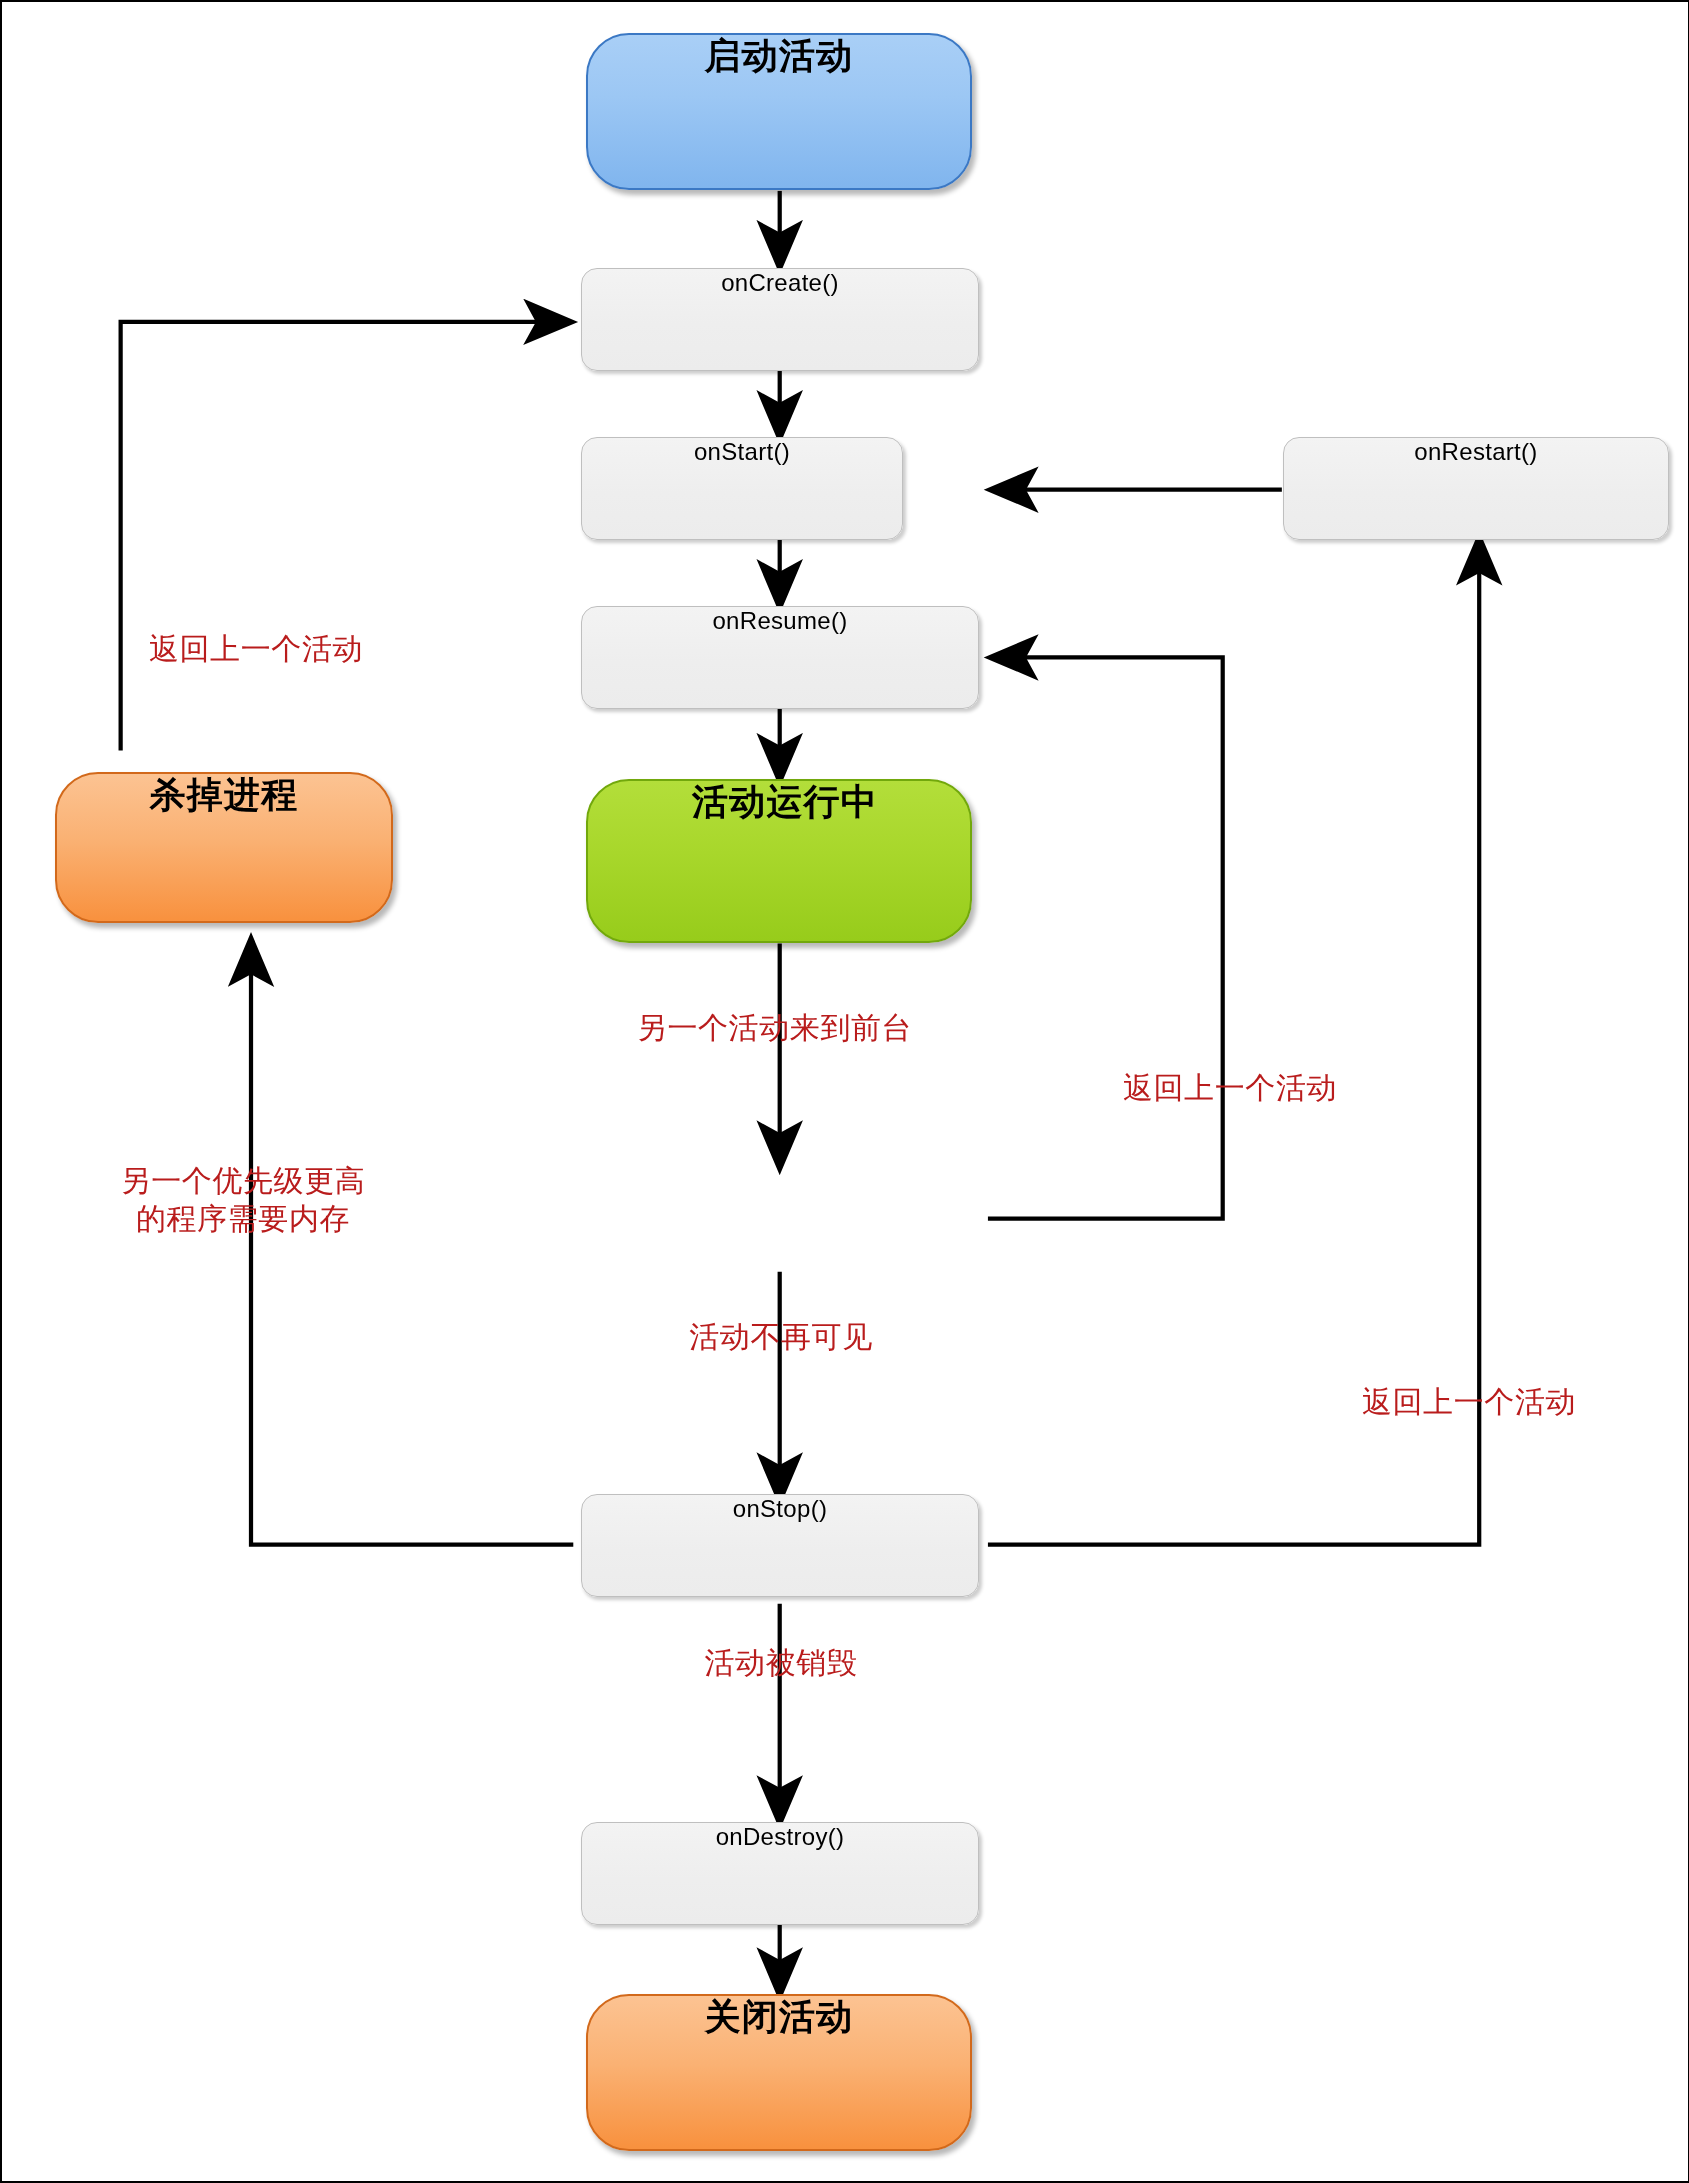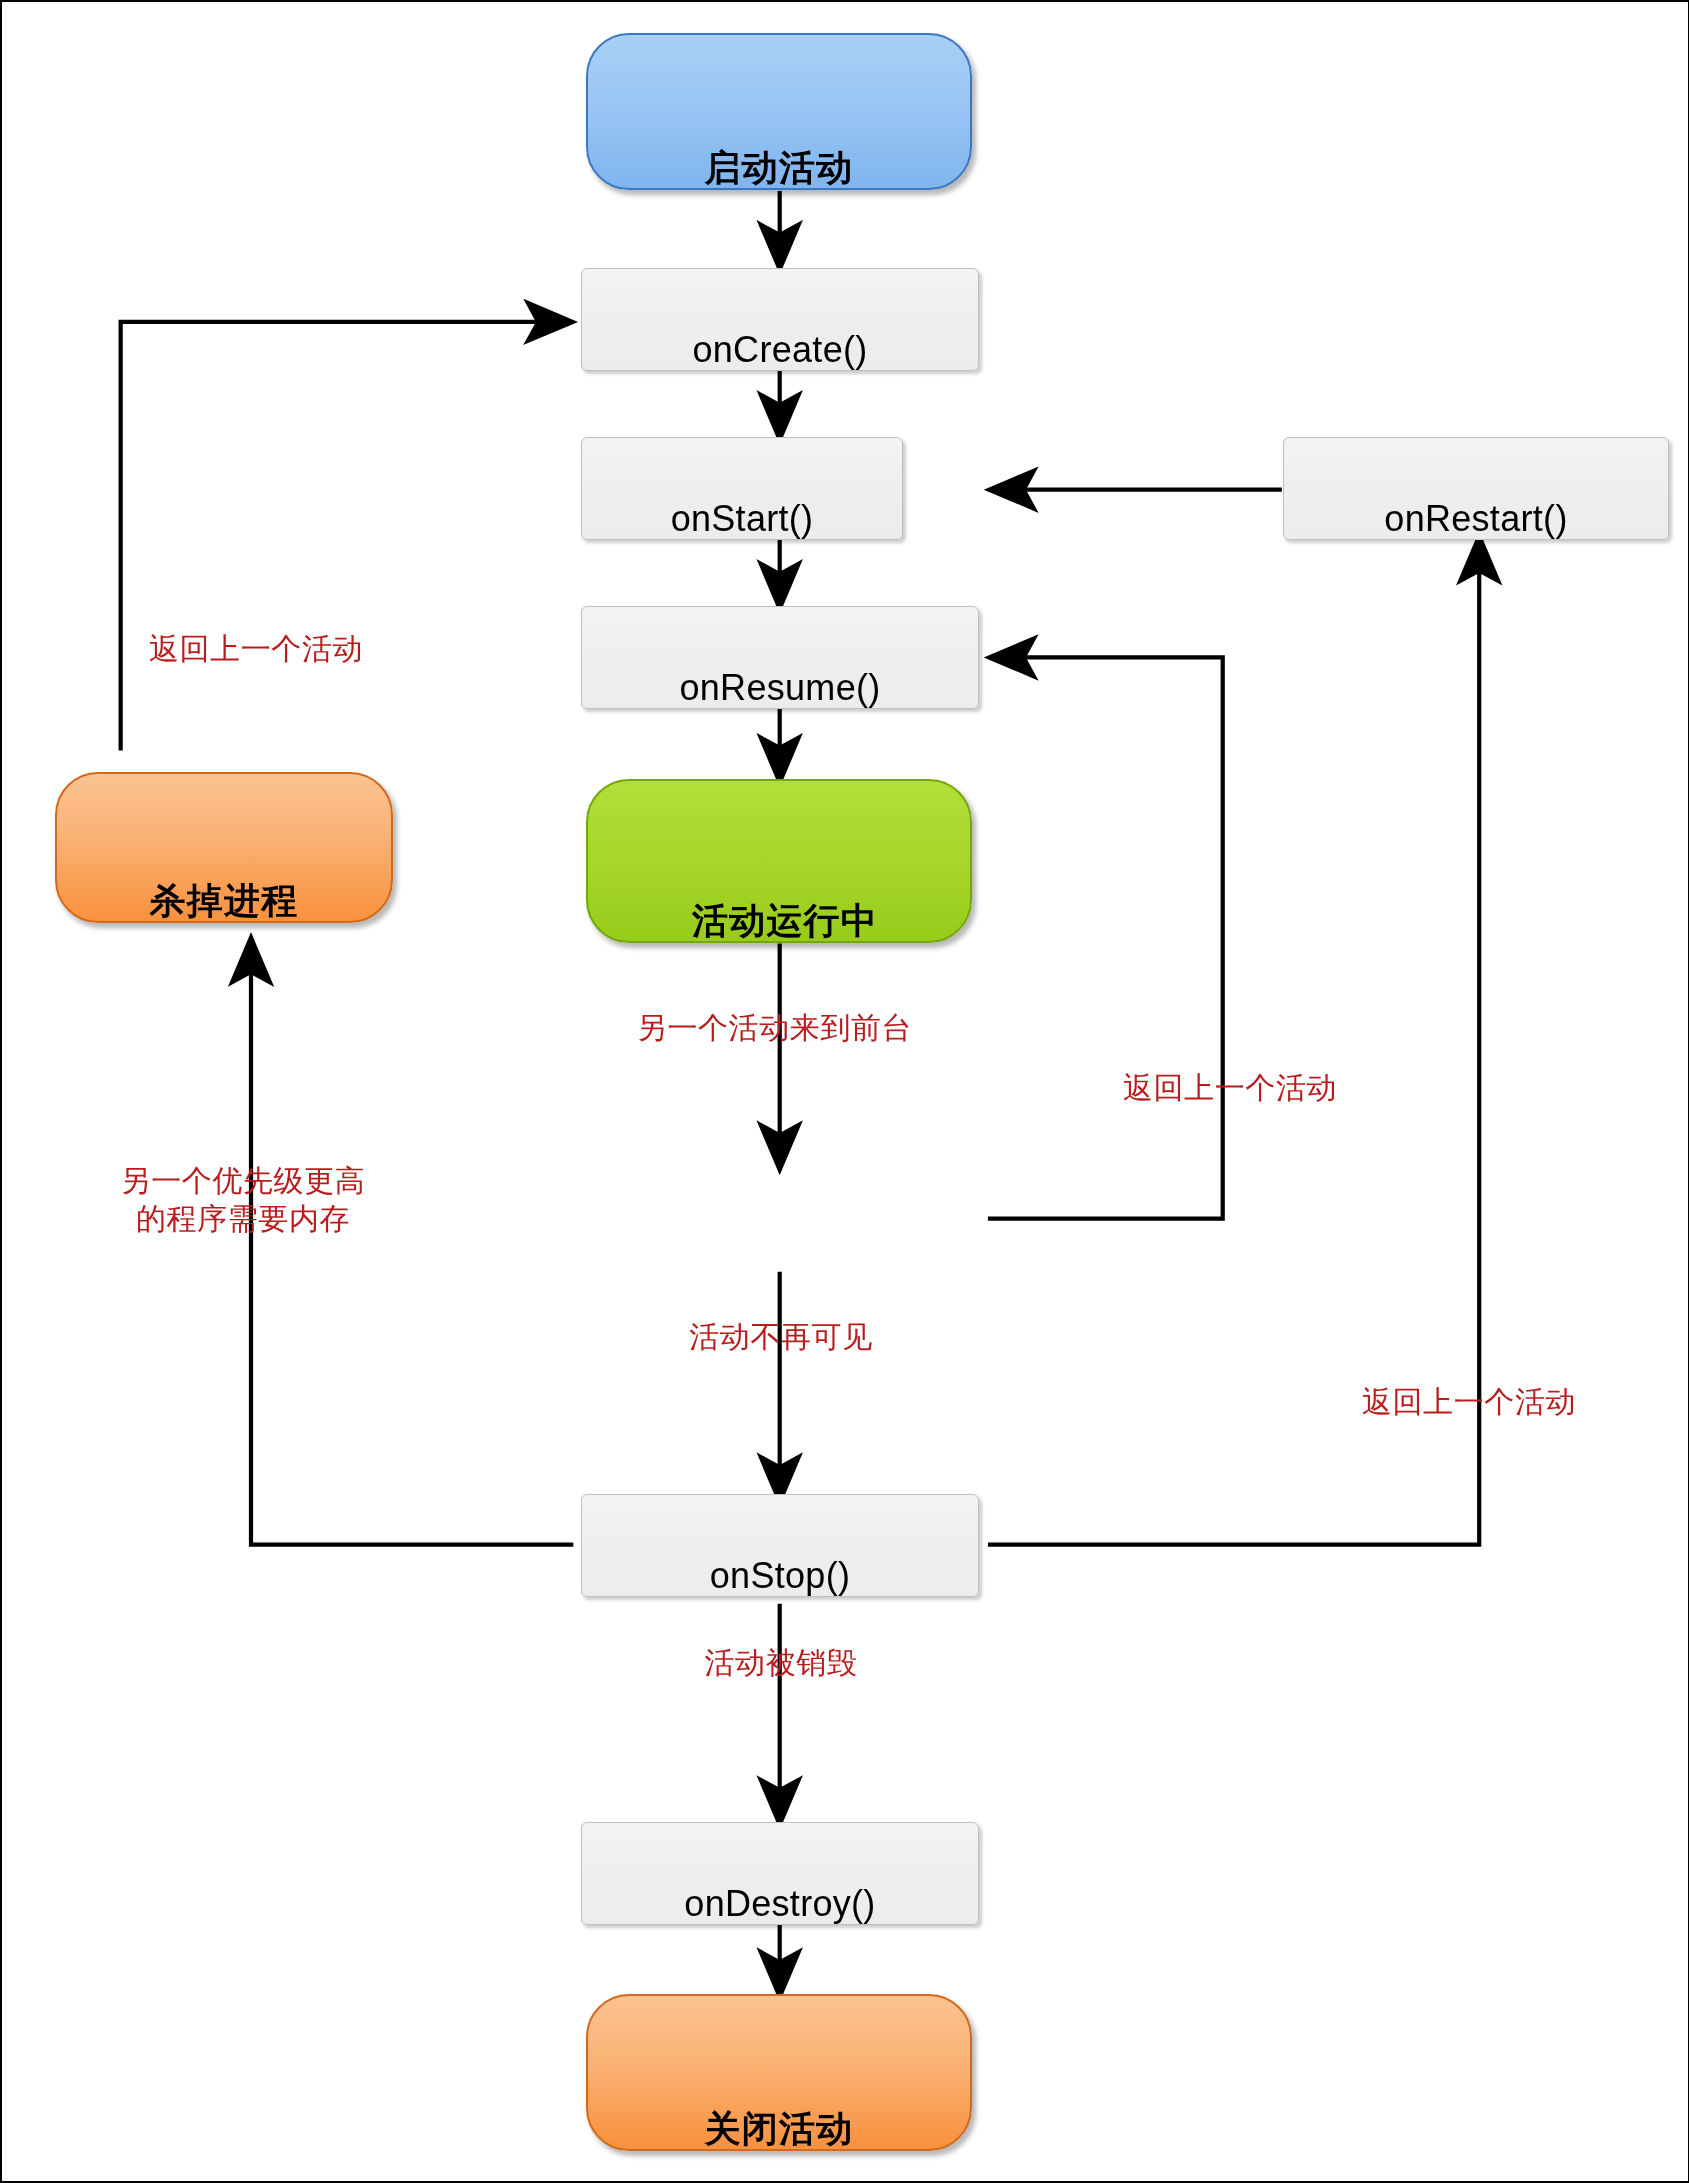--- a/index.html
+++ b/index.html
@@ -11,31 +11,31 @@
     border:2.4px solid #000000;
     box-sizing:border-box;
     overflow:hidden;
   }
   .layer{position:absolute;inset:0;}
   svg.edges{position:absolute;left:0;top:0;width:1690px;height:2183px;}
 
   
   .node{
     position:absolute;
-    display:flex;align-items:flex-end;justify-content:center;
+    display:flex;align-items:flex-start;justify-content:center;
     text-align:center;
     box-sizing:border-box;
     line-height:1.15;
   }
   .proc{
     background:linear-gradient(to bottom,#f3f3f3 0%,#eeeeee 55%,#ececec 100%);
     border:1.8px solid #bfbfbf;
-    border-radius:6px;
+    border-radius:16px;
     box-shadow:2.4px 3px 3.6px rgba(0,0,0,0.20);
-    font-size:36px;
+    font-size:24px;
     color:#000000;
     letter-spacing:0.3px;
   }
   .term{
     border-radius:43px;
     font-size:36px;
     font-weight:bold;
     color:#000000;
     letter-spacing:1.2px;
   }

